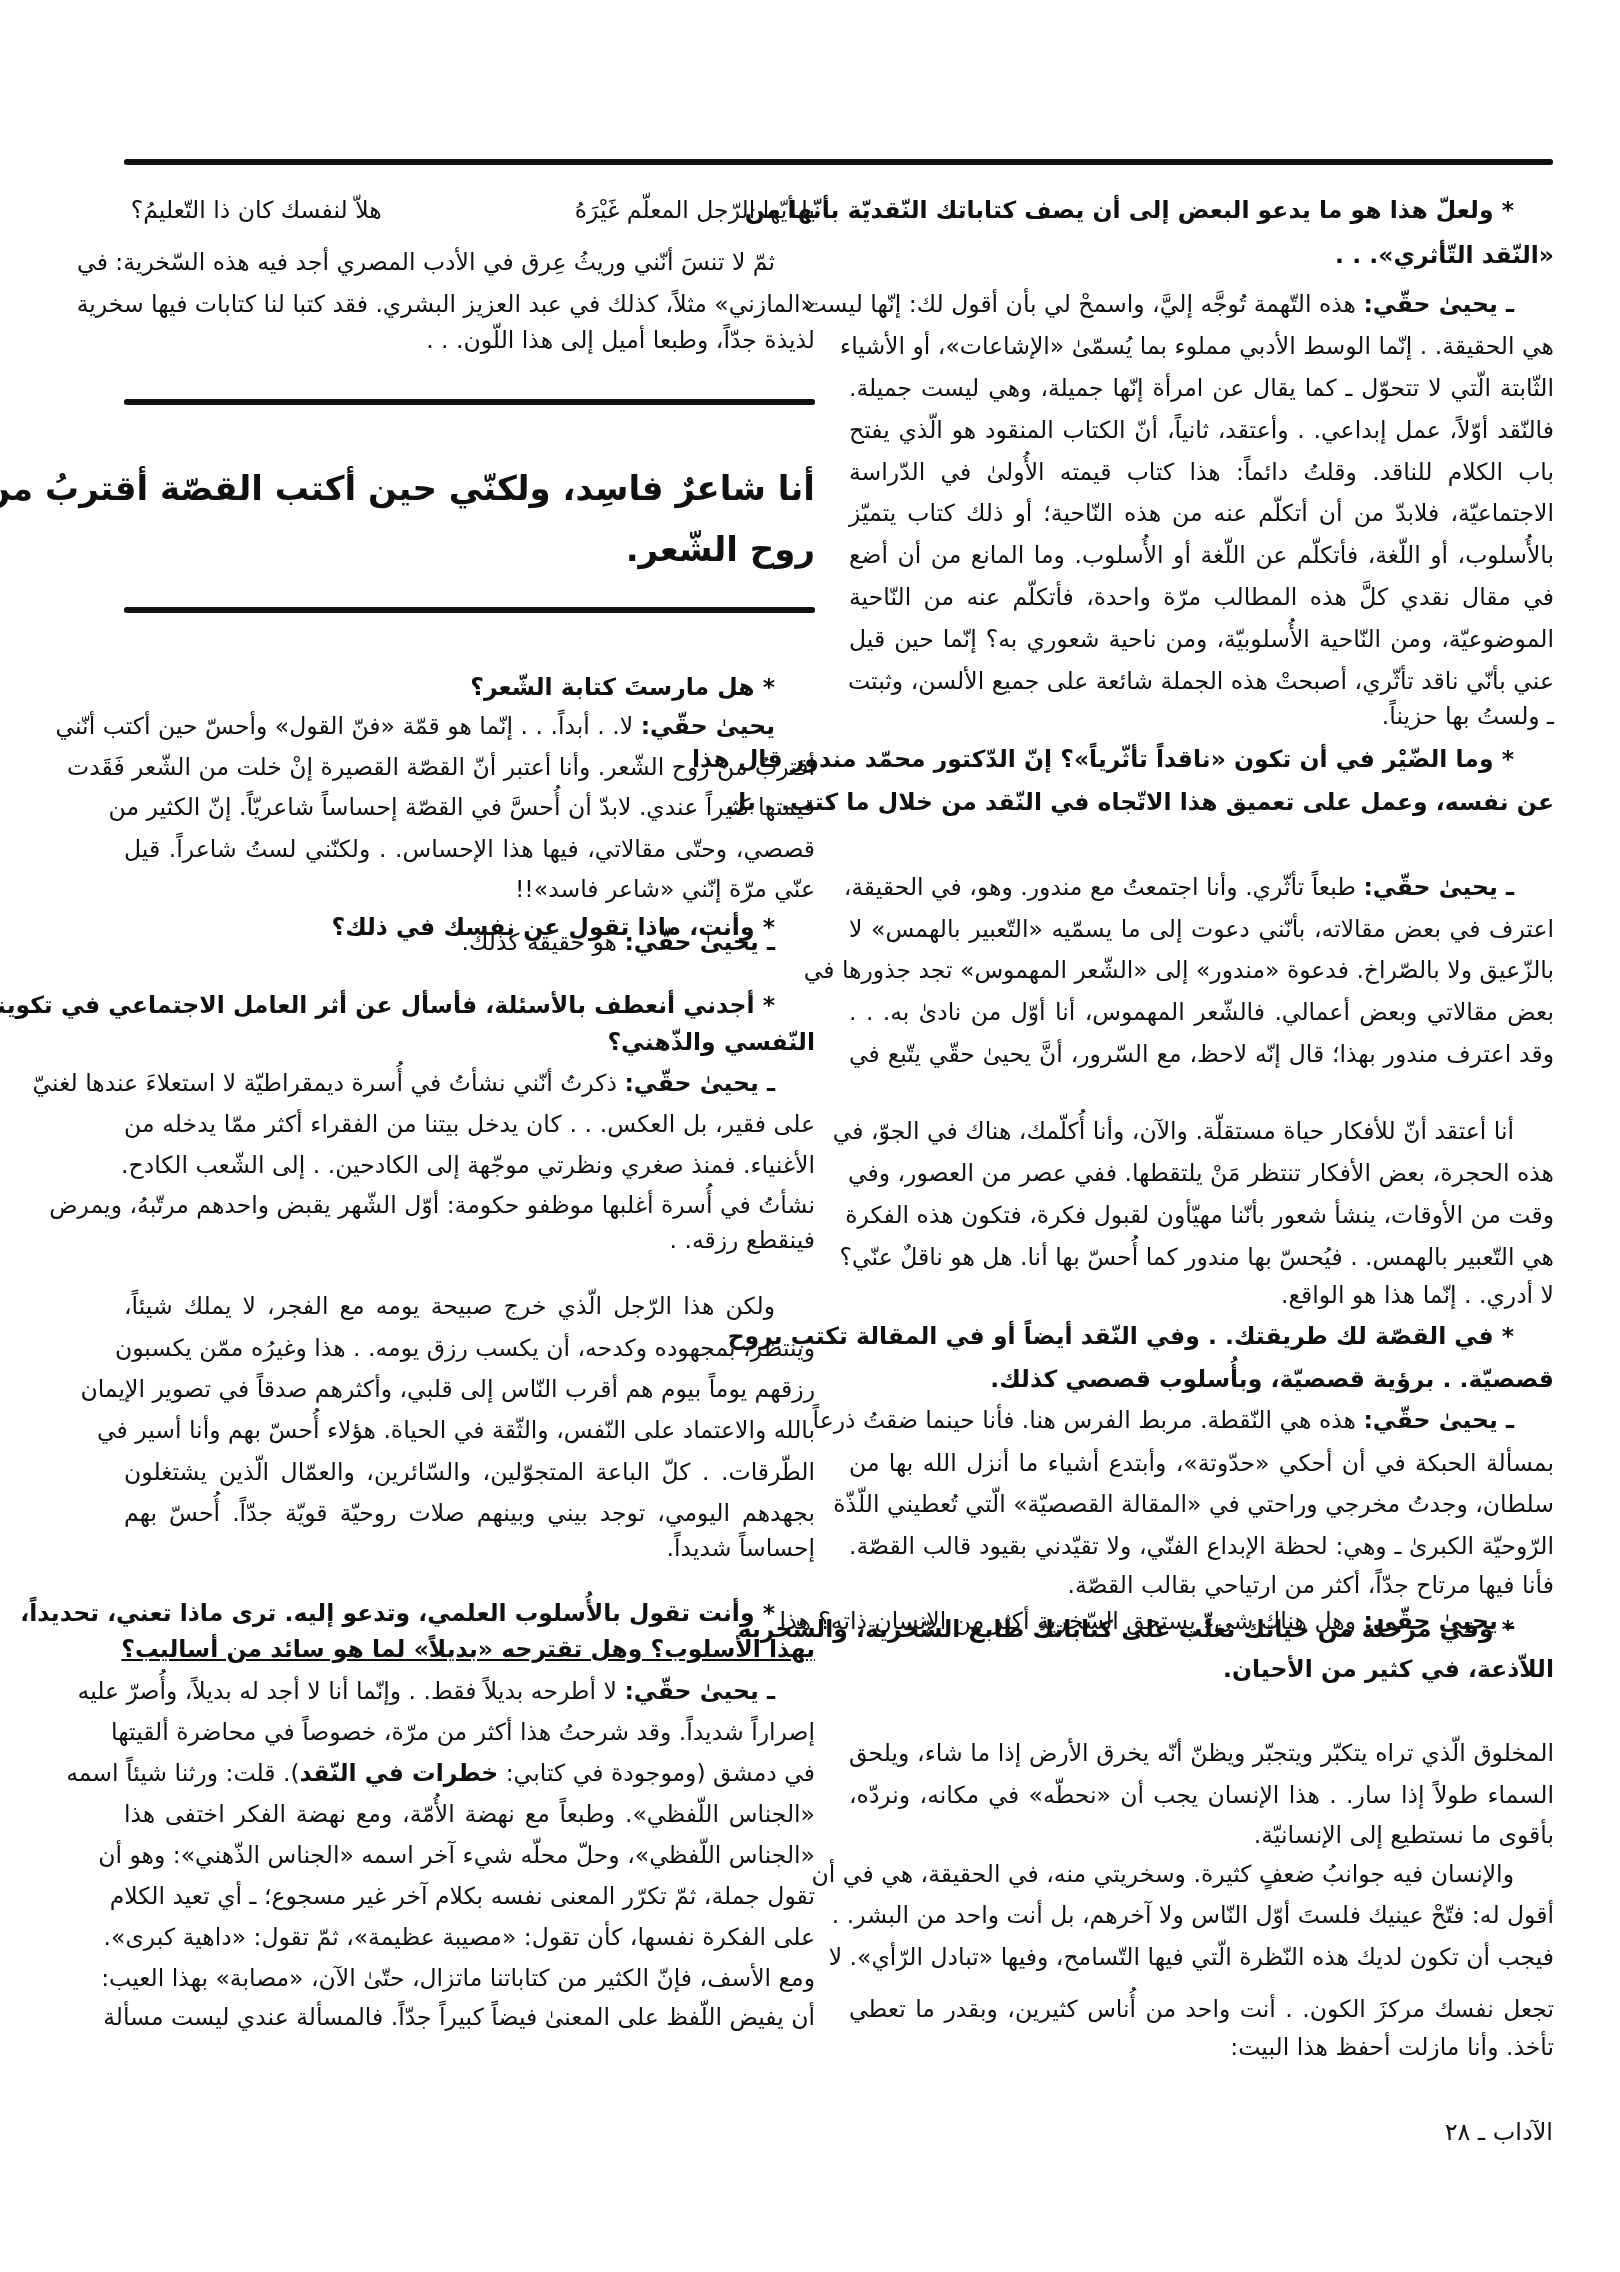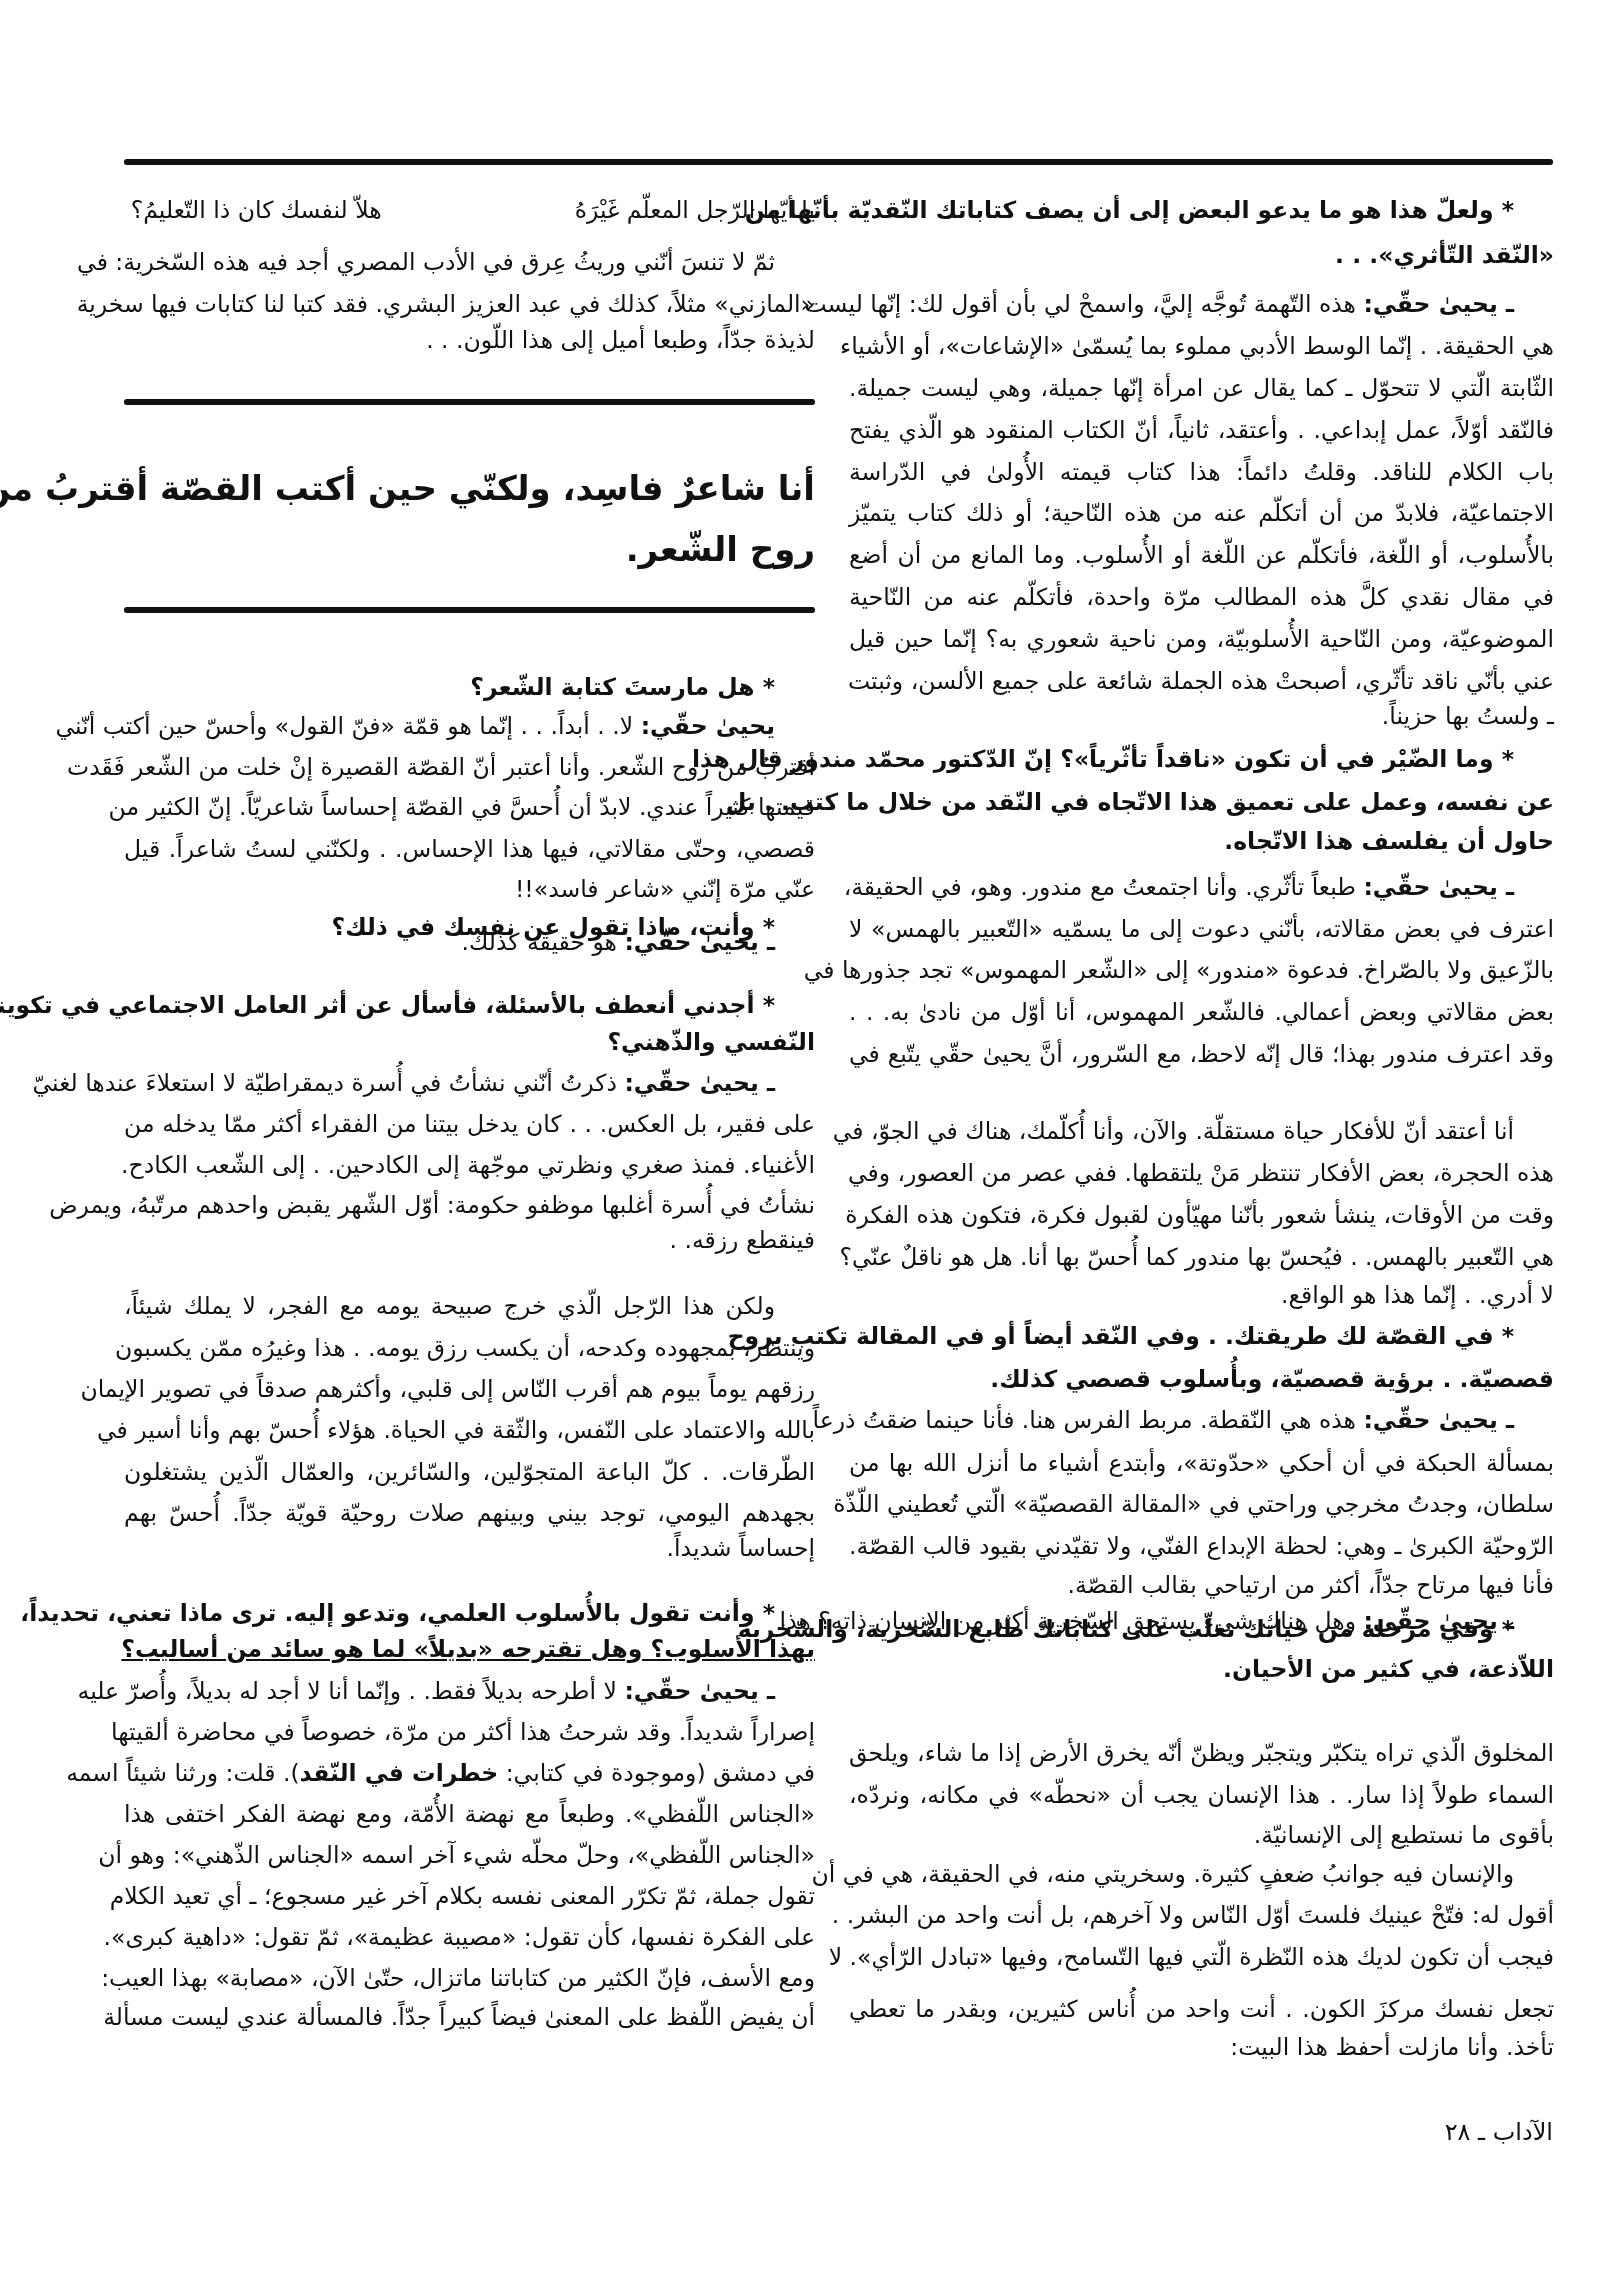--- a/index.html
+++ b/index.html
@@ -34,21 +34,20 @@
       <div class="line" style="top: 415px;">فالنّقد أوّلاً، عمل إبداعي. . وأعتقد، ثانياً، أنّ الكتاب المنقود هو الّذي يفتح</div>
       <div class="line" style="top: 457px;">باب الكلام للناقد. وقلتُ دائماً: هذا كتاب قيمته الأُولىٰ في الدّراسة</div>
       <div class="line" style="top: 498px;">الاجتماعيّة، فلابدّ من أن أتكلّم عنه من هذه النّاحية؛ أو ذلك كتاب يتميّز</div>
       <div class="line" style="top: 540px;">بالأُسلوب، أو اللّغة، فأتكلّم عن اللّغة أو الأُسلوب. وما المانع من أن أضع</div>
       <div class="line" style="top: 582px;">في مقال نقدي كلَّ هذه المطالب مرّة واحدة، فأتكلّم عنه من النّاحية</div>
       <div class="line" style="top: 624px;">الموضوعيّة، ومن النّاحية الأُسلوبيّة، ومن ناحية شعوري به؟ إنّما حين قيل</div>
       <div class="line" style="top: 666px;">عني بأنّي ناقد تأثّري، أصبحتْ هذه الجملة شائعة على جميع الألسن، وثبتت</div>
       <div class="line last" style="top: 701px;">ـ ولستُ بها حزيناً.</div>
       <div class="line q indent" style="top: 744px;">* وما الضّيْر في أن تكون «ناقداً تأثّرياً»؟ إنّ الدّكتور محمّد مندور قال هذا</div>
       <div class="line q" style="top: 787px;">عن نفسه، وعمل على تعميق هذا الاتّجاه في النّقد من خلال ما كتب. . بل</div>
-      <div class="line q last" style="top: 826px;">حاول أن يفلسف هذا الاتّجاه.</div>
       <div class="line indent" style="top: 872px;"><span class="spk">ـ يحيىٰ حقّي:</span> طبعاً تأثّري. وأنا اجتمعتُ مع مندور. وهو، في الحقيقة،</div>
       <div class="line" style="top: 914px;">اعترف في بعض مقالاته، بأنّني دعوت إلى ما يسمّيه «التّعبير بالهمس» لا</div>
       <div class="line" style="top: 955px;">بالزّعيق ولا بالصّراخ. فدعوة «مندور» إلى «الشّعر المهموس» تجد جذورها في</div>
       <div class="line" style="top: 997px;">بعض مقالاتي وبعض أعمالي. فالشّعر المهموس، أنا أوّل من نادىٰ به. . .</div>
       <div class="line" style="top: 1039px;">وقد اعترف مندور بهذا؛ قال إنّه لاحظ، مع السّرور، أنَّ يحيىٰ حقّي يتّبع في</div>
       <div class="line indent" style="top: 1116px;">أنا أعتقد أنّ للأفكار حياة مستقلّة. والآن، وأنا أُكلّمك، هناك في الجوّ، في</div>
       <div class="line" style="top: 1158px;">هذه الحجرة، بعض الأفكار تنتظر مَنْ يلتقطها. ففي عصر من العصور، وفي</div>
       <div class="line" style="top: 1200px;">وقت من الأوقات، ينشأ شعور بأنّنا مهيّأون لقبول فكرة، فتكون هذه الفكرة</div>
       <div class="line" style="top: 1242px;">هي التّعبير بالهمس. . فيُحسّ بها مندور كما أُحسّ بها أنا. هل هو ناقلٌ عنّي؟</div>
       <div class="line last" style="top: 1280px;">لا أدري. . إنّما هذا هو الواقع.</div>

